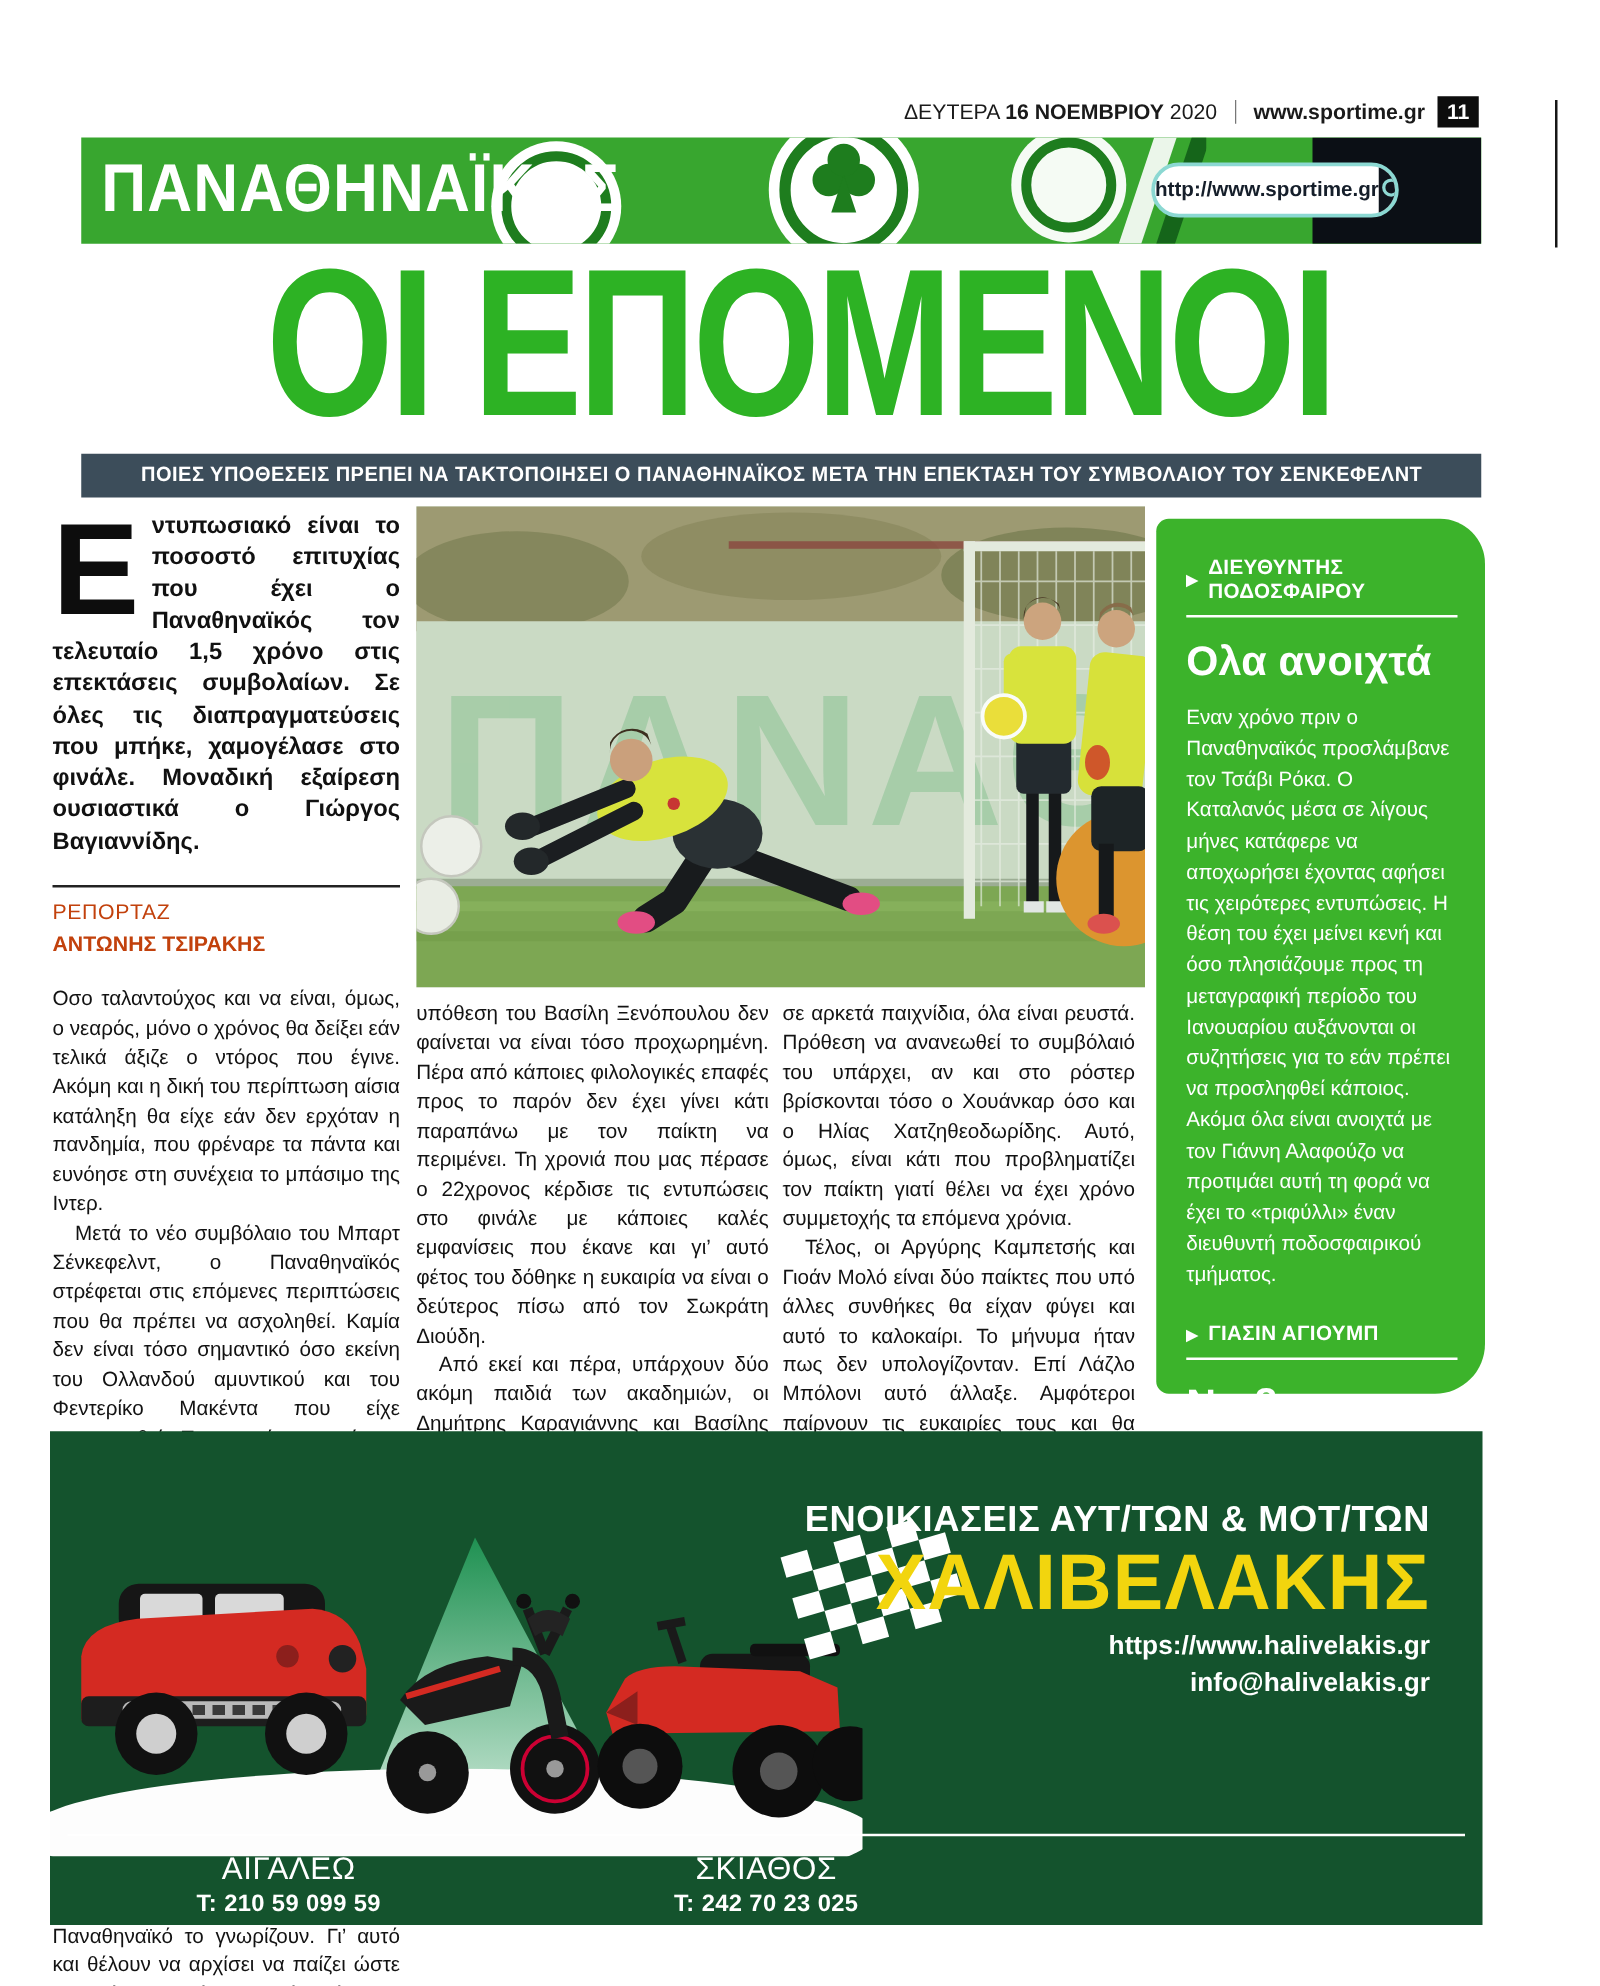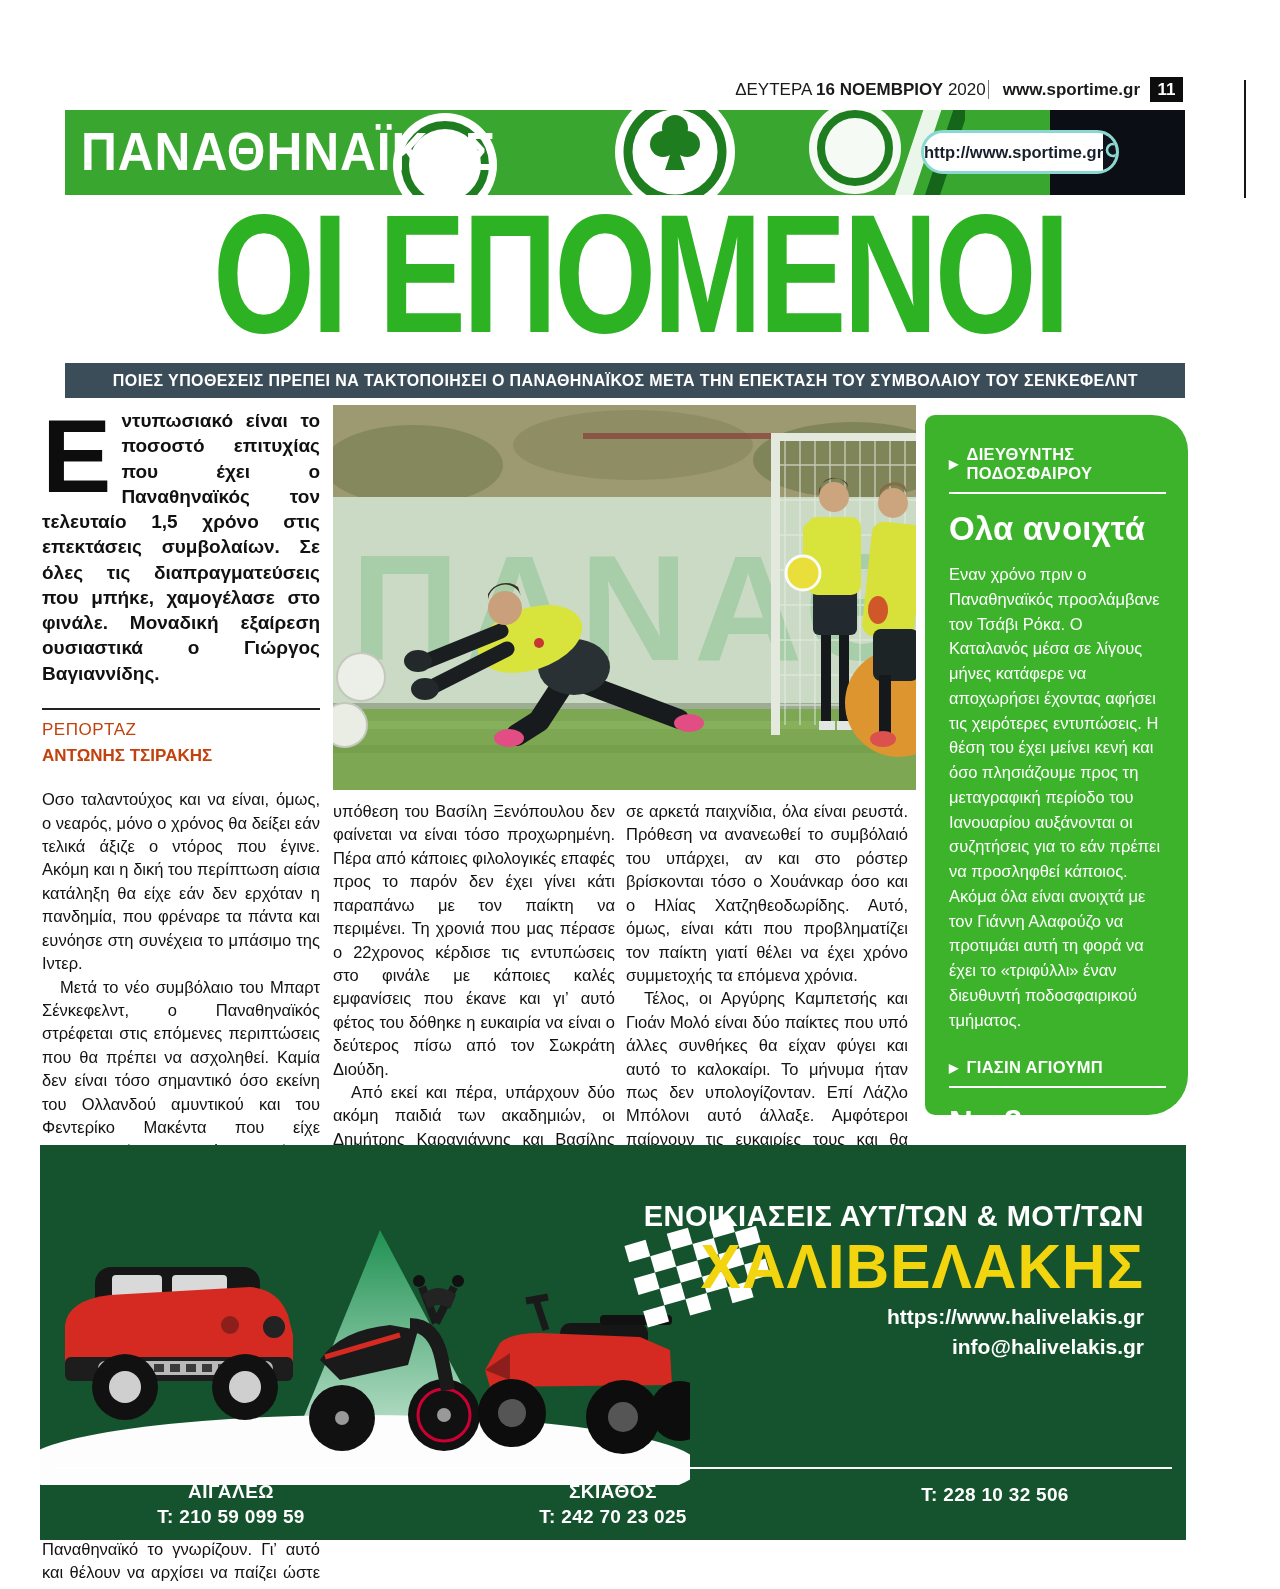--- a/index.html
+++ b/index.html
@@ -3,21 +3,21 @@
 <meta charset="utf-8">
 <style>
   html,body{margin:0;padding:0;background:#e9e9e9;}
   *{box-sizing:border-box;}
   .page{position:relative;width:1280px;height:1589px;margin:0 auto;background:#ffffff;
         font-family:"Liberation Sans",sans-serif;overflow:hidden;}
   
   .header-meta{position:absolute;top:80px;left:700px;width:440px;text-align:right;
      font-size:17px;color:#1a1a1a;white-space:nowrap;}
   .header-meta b{font-weight:bold;}
-  .header-site{font-weight:bold;margin-left:2px;padding-left:14px;border-left:1px solid #777;}
+  .header-site{font-weight:bold;margin-left:14px;padding-left:14px;border-left:1px solid #777;}
   .pageno{position:absolute;top:77px;left:1150px;width:33px;height:25px;background:#0d0d0d;
      color:#fff;font-weight:bold;font-size:17px;text-align:center;line-height:25px;}
   .right-rule{position:absolute;left:1244px;top:80px;width:2px;height:118px;background:#161616;}
   
   .banner{position:absolute;left:65px;top:110px;width:1120px;height:85px;background:#38a62f;overflow:hidden;}
   .banner-title{position:absolute;left:16px;top:0;height:85px;line-height:82px;color:#fff;
      font-weight:bold;font-size:54px;letter-spacing:1px;transform:scaleX(.92);transform-origin:left center;}
   .banner-logo{position:absolute;left:320px;top:0;width:580px;height:85px;}
   .search-backdrop{position:absolute;left:985px;top:0;width:135px;height:85px;background:#0b0f15;}
   .searchbar{position:absolute;left:856px;top:20px;width:198px;height:44px;background:#ffffff;
@@ -62,21 +62,21 @@
   .ad-vehicles{position:absolute;left:0;top:30px;width:650px;height:310px;}
   .ad-flag{position:absolute;left:575px;top:62px;width:165px;height:135px;}
   .ad-text{position:absolute;right:42px;top:55px;width:560px;text-align:right;color:#fff;}
   .ad-tagline{font-weight:bold;font-size:29px;letter-spacing:.5px;white-space:nowrap;}
   .ad-brand{font-weight:bold;font-size:63px;color:#f2d50e;letter-spacing:1px;line-height:1.05;
      white-space:nowrap;transform:scaleX(.96);transform-origin:right center;}
   .ad-url,.ad-email{font-weight:bold;font-size:21px;margin-top:6px;}
   .ad-divider{position:absolute;left:14px;right:14px;top:322px;height:2px;background:#fff;}
   .ad-locations{position:absolute;left:0;right:0;top:336px;display:flex;}
   .ad-loc{flex:1;text-align:center;color:#fff;}
-  .ad-loc .name{font-weight:bold;font-size:19px;letter-spacing:.5px;}
+  .ad-loc .name{font-weight:normal;font-size:25px;letter-spacing:.5px;}
   .ad-loc .phone{font-weight:bold;font-size:19px;margin-top:3px;letter-spacing:.3px;}
 </style>
 </head>
 <body>
 
 <div class="page">
 
   <div class="header-meta"><span>ΔΕΥΤΕΡΑ </span><b>16 ΝΟΕΜΒΡΙΟΥ</b><span> 2020</span><span class="header-site">www.sportime.gr</span></div>
   <div class="pageno">11</div>
   <div class="right-rule"></div>
@@ -335,18 +335,17 @@
     <div class="ad-locations">
       <div class="ad-loc">
         <div class="name">ΑΙΓΑΛΕΩ</div>
         <div class="phone">Τ: 210 59 099 59</div>
       </div>
       <div class="ad-loc">
         <div class="name">ΣΚΙΑΘΟΣ</div>
         <div class="phone">Τ: 242 70 23 025</div>
       </div>
       <div class="ad-loc">
-        <div class="phone">Τ: 228 10 32 506</div>
       </div>
     </div>
   </div>
 
 </div>
 
 </body></html>

